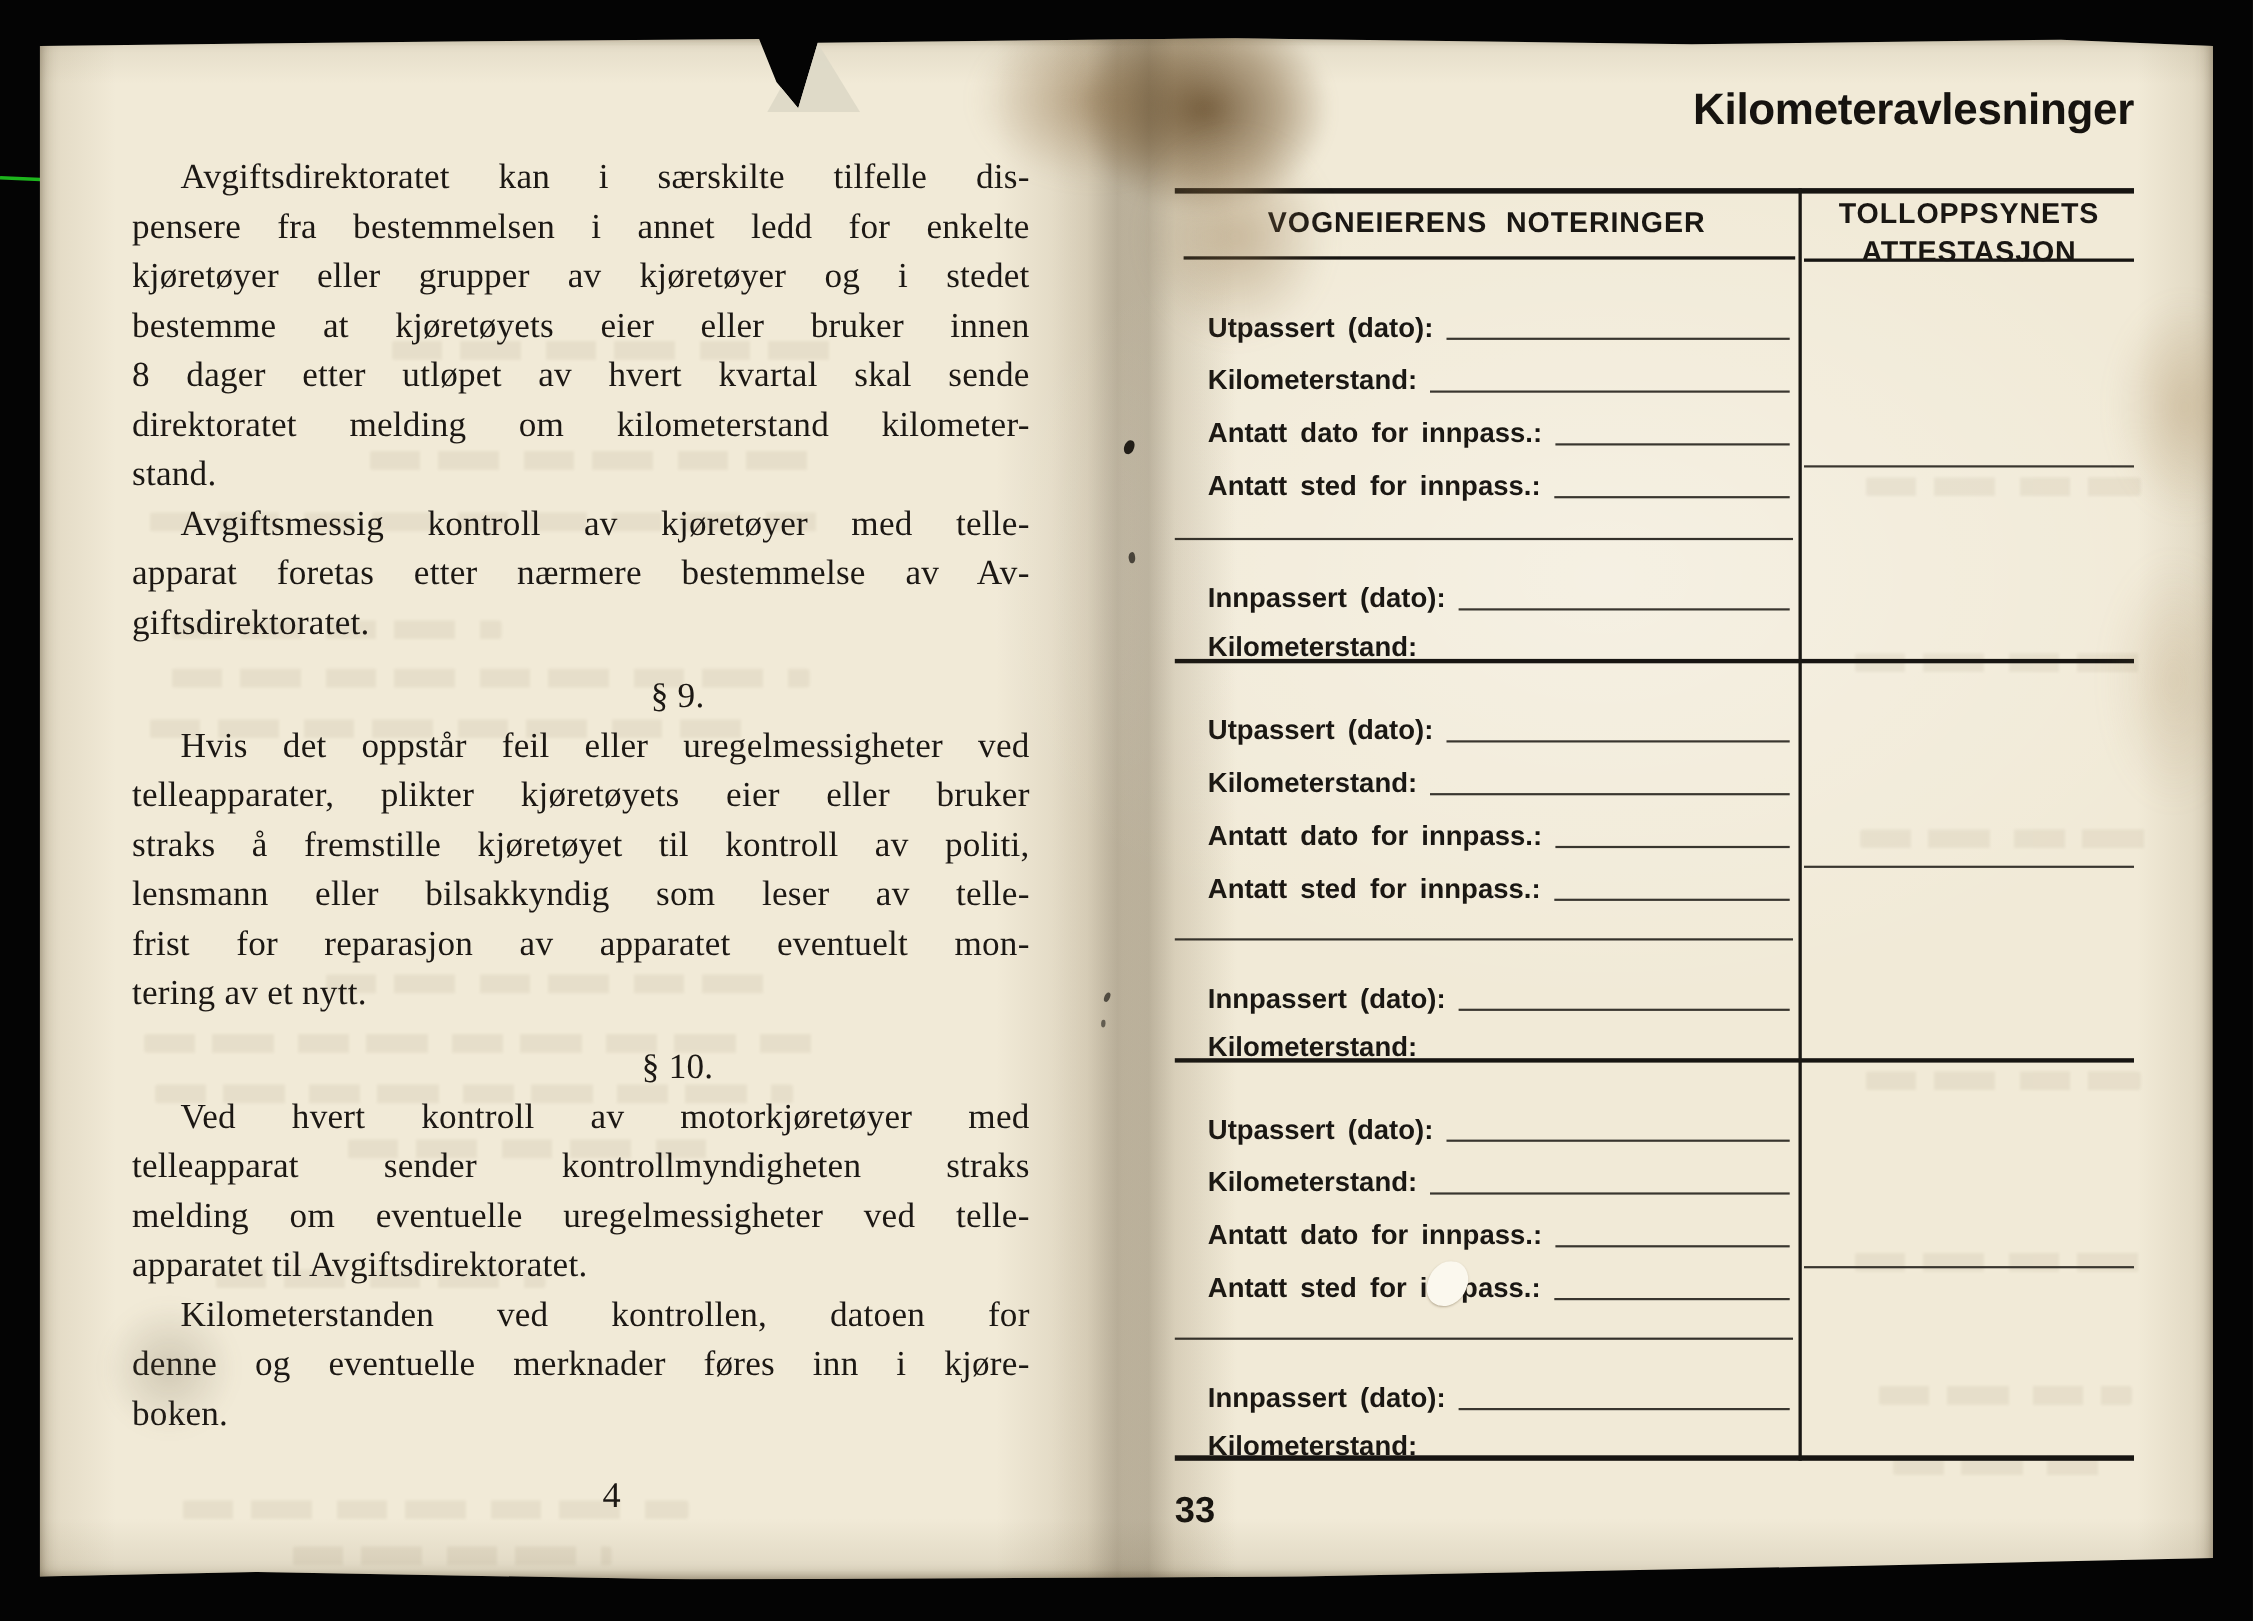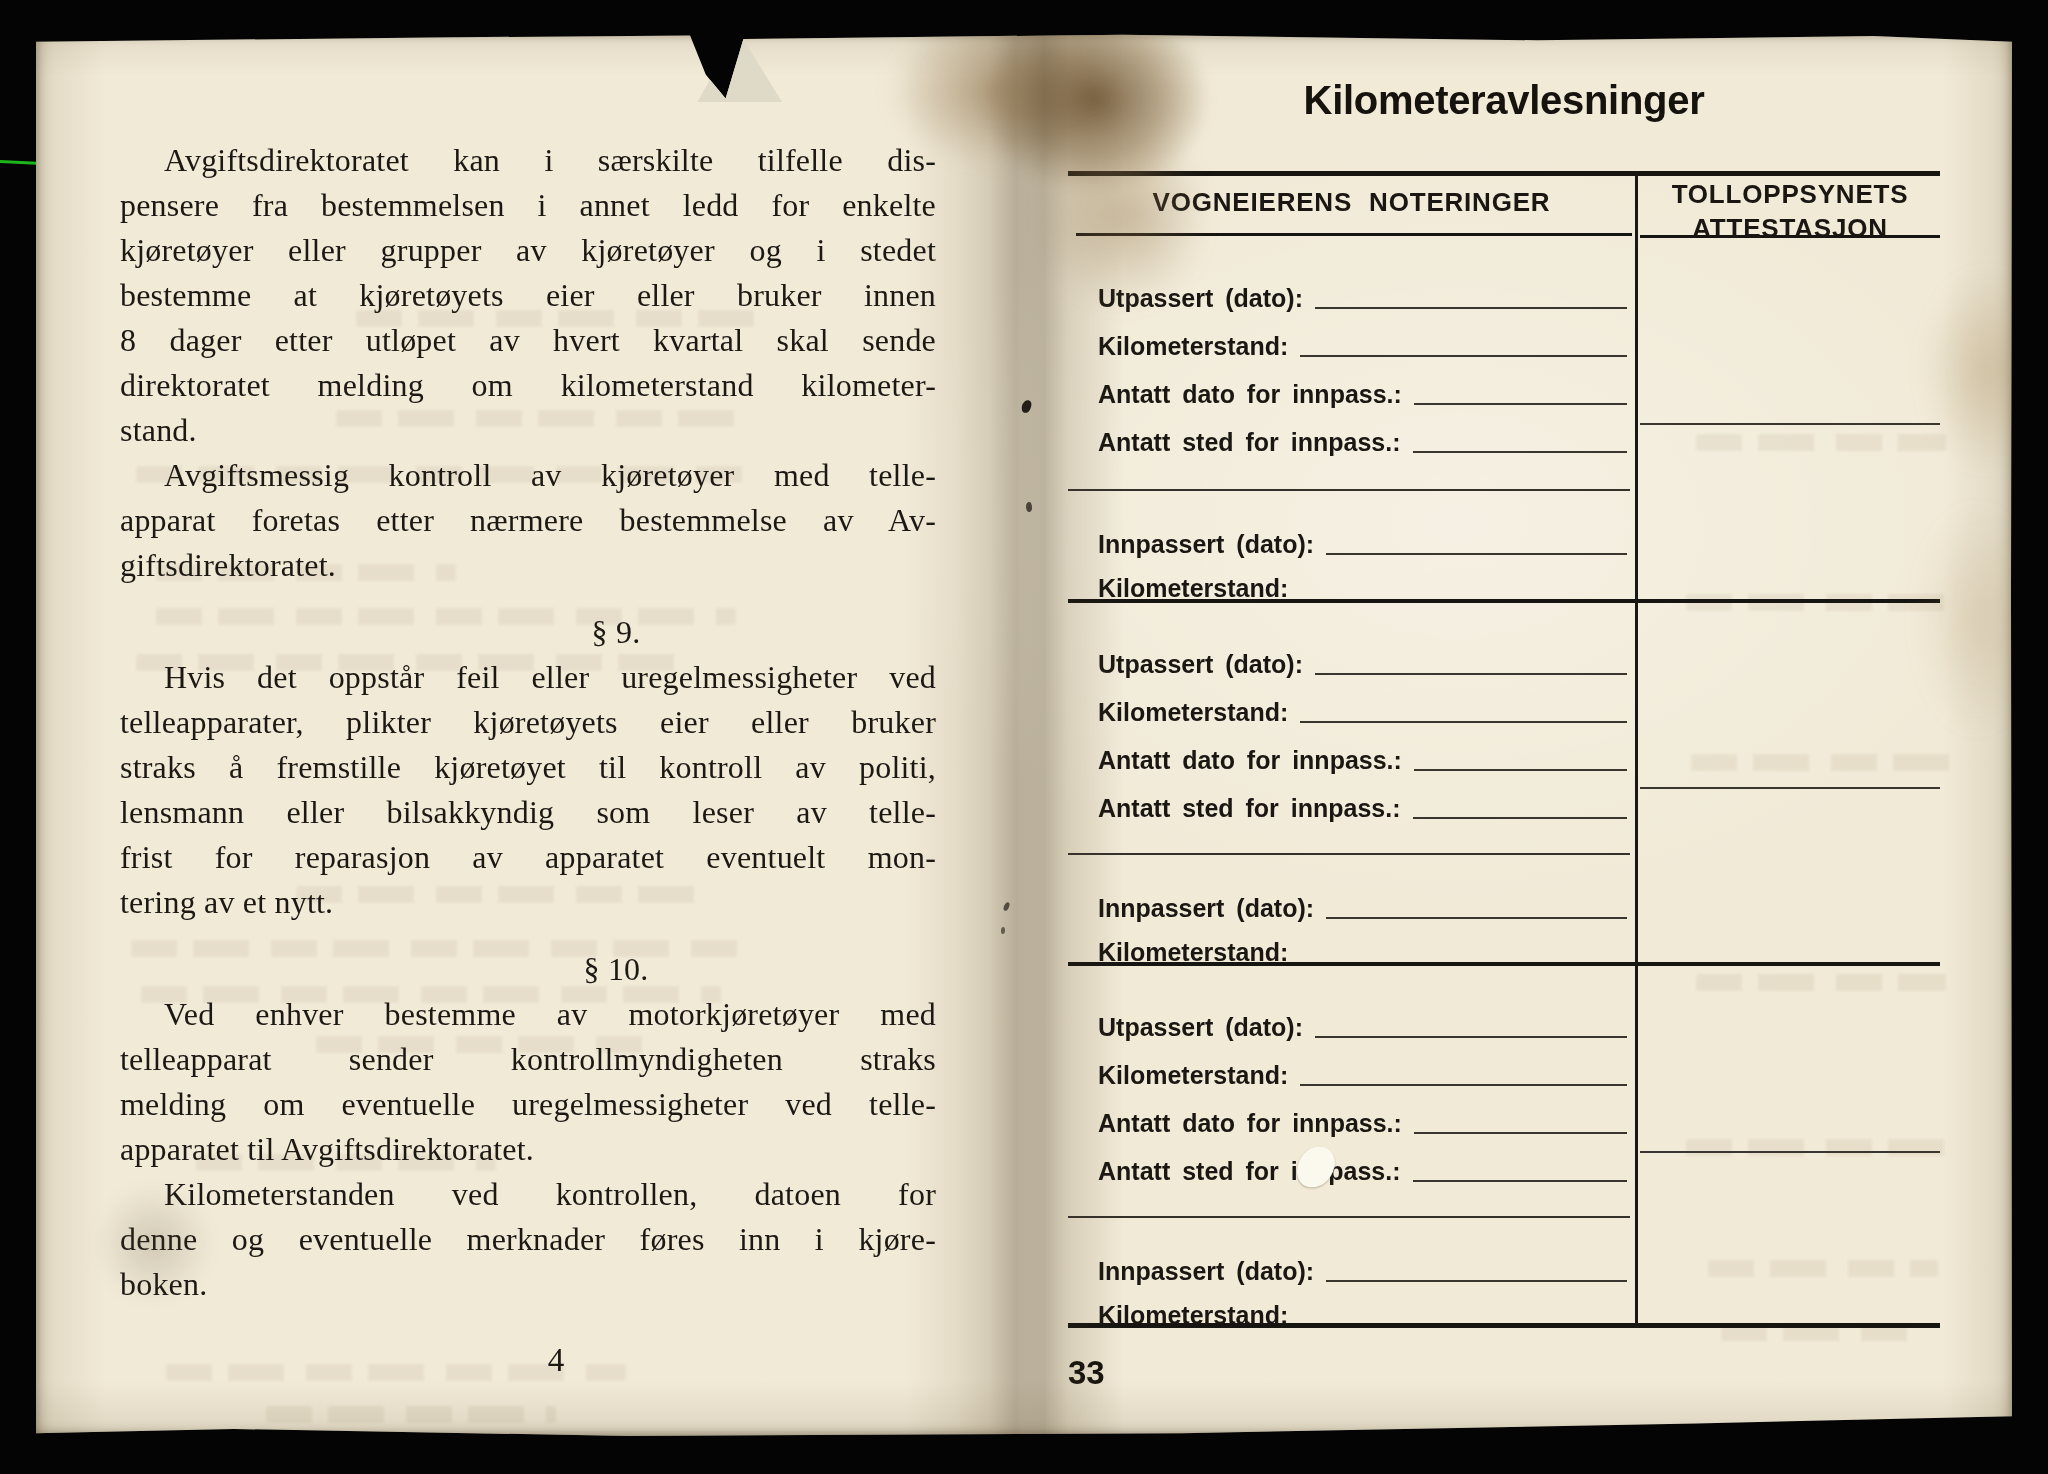--- a/index.html
+++ b/index.html
@@ -69,21 +69,21 @@
   .ltext{position:absolute;left:84px;top:104px;width:816px;
     font-size:32px;line-height:45px;color:#1c1814;letter-spacing:.2px;}
   .tl{text-align:justify;text-align-last:justify;white-space:nowrap;}
   .tl.end{text-align-last:left;}
   .tl.ind{text-indent:44px;}
   .shead{margin-top:22px;text-align:center;position:relative;left:88px;}
   .pagenum-left{position:absolute;left:420px;top:1308px;width:200px;text-align:center;
     font-size:33px;color:#1c1814;}
 
   
-  .rtitle{position:absolute;left:1032px;top:44px;width:872px;text-align:center;
+  .rtitle{position:absolute;left:1032px;top:44px;width:872px;text-align:right;
     font-family:"Liberation Sans","DejaVu Sans",sans-serif;font-weight:700;
     font-size:40px;line-height:44px;color:#16130f;letter-spacing:-.3px;}
   .ftable{position:absolute;left:1032px;top:137px;width:872px;height:1157px;
     font-family:"Liberation Sans","DejaVu Sans",sans-serif;color:#1a1713;}
   .hline{position:absolute;background:#171512;}
   .vdiv{position:absolute;left:567px;top:0;width:3px;height:1157px;background:#1a1814;}
   .colhead{position:absolute;top:16px;left:0;width:567px;text-align:center;
     font-weight:700;font-size:26px;letter-spacing:.8px;word-spacing:9px;}
   .colhead2{position:absolute;top:6px;left:572px;width:300px;text-align:center;
     font-weight:700;font-size:26px;line-height:34px;letter-spacing:.8px;}
@@ -151,21 +151,21 @@
 
     <div class="tl ind">Hvis det oppstår feil eller uregelmessigheter ved</div>
     <div class="tl">telleapparater, plikter kjøretøyets eier eller bruker</div>
     <div class="tl">straks å fremstille kjøretøyet til kontroll av politi,</div>
     <div class="tl">lensmann eller bilsakkyndig som leser av telle-</div>
     <div class="tl">frist for reparasjon av apparatet eventuelt mon-</div>
     <div class="tl end">tering av et nytt.</div>
 
     <div class="shead">§ 10.</div>
 
-    <div class="tl ind">Ved enhver bestemme av motorkjøretøyer med</div>
+    <div class="tl ind">Ved hvert kontroll av motorkjøretøyer med</div>
     <div class="tl">telleapparat sender kontrollmyndigheten straks</div>
     <div class="tl">melding om eventuelle uregelmessigheter ved telle-</div>
     <div class="tl end">apparatet til Avgiftsdirektoratet.</div>
 
     <div class="tl ind">Kilometerstanden ved kontrollen, datoen for</div>
     <div class="tl">denne og eventuelle merknader føres inn i kjøre-</div>
     <div class="tl end">boken.</div>
   </div>
   <div class="pagenum-left">4</div>
 

